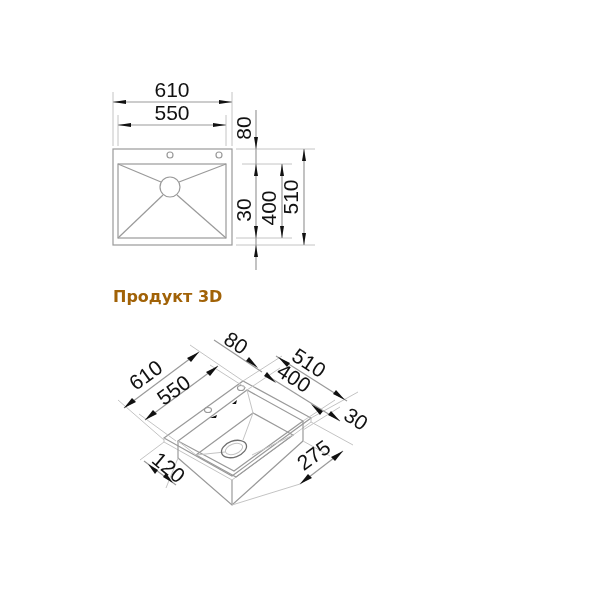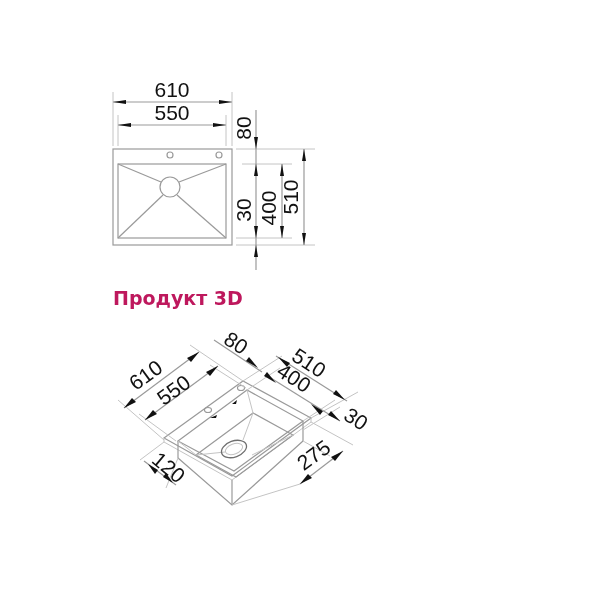--- a/index.html
+++ b/index.html
@@ -1,19 +1,19 @@
 <!DOCTYPE html>
 <html><head>
   <meta charset="utf-8">
   <style>
     html, body { margin: 0; padding: 0; background: #ffffff; }
     body { width: 600px; height: 600px; position: relative; overflow: hidden; }
     #canvas { position: absolute; left: 0; top: 0; width: 600px; height: 600px; }
     .dim-text { font-family: "Liberation Sans", "DejaVu Sans", sans-serif; font-size: 21px; fill: #111111; }
-    .section-title { position: absolute; left: 113px; top: 287px; font-family: "DejaVu Sans", "Liberation Sans", sans-serif; font-size: 19px; font-weight: bold; color: #be185d; letter-spacing: 0px; }
+    .section-title { position: absolute; left: 113px; top: 287px; font-family: "DejaVu Sans", "Liberation Sans", sans-serif; font-size: 16px; font-weight: bold; color: #a16207; letter-spacing: 0px; }
     .ln { stroke: #9a9a9a; stroke-width: 1.2; fill: none; }
     .ln-light { stroke: #c4c4c4; stroke-width: 1; fill: none; }
     .ln-dark { stroke: #6f6f6f; stroke-width: 1.3; fill: none; }
     .arrow { fill: #111111; }
   </style>
 </head>
 <body>
 
 <svg id="canvas" viewBox="0 0 600 600" xmlns="http://www.w3.org/2000/svg">
   <defs>

